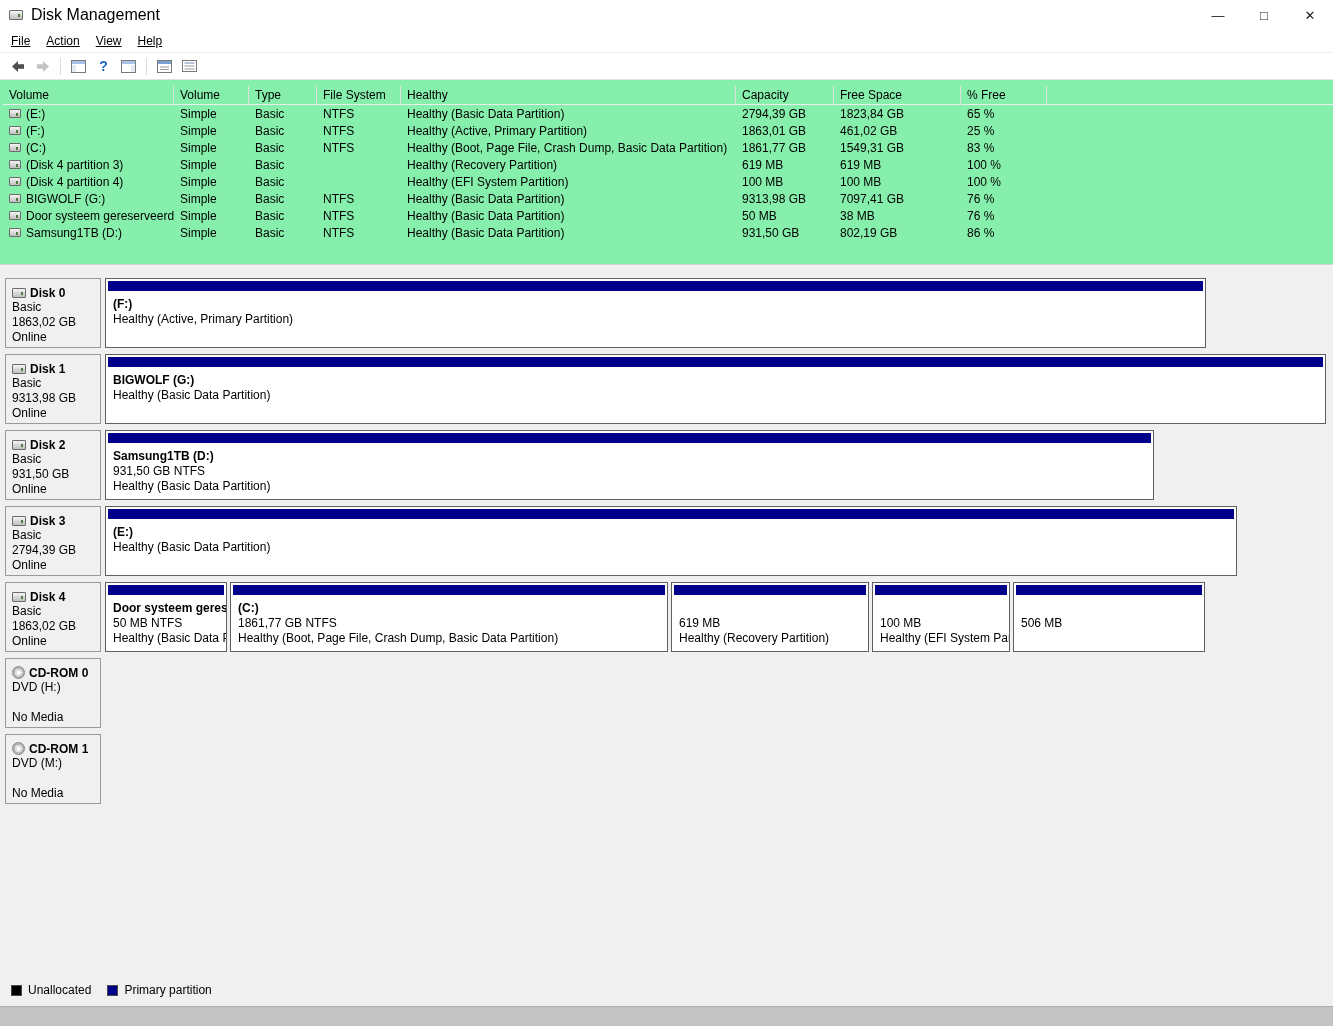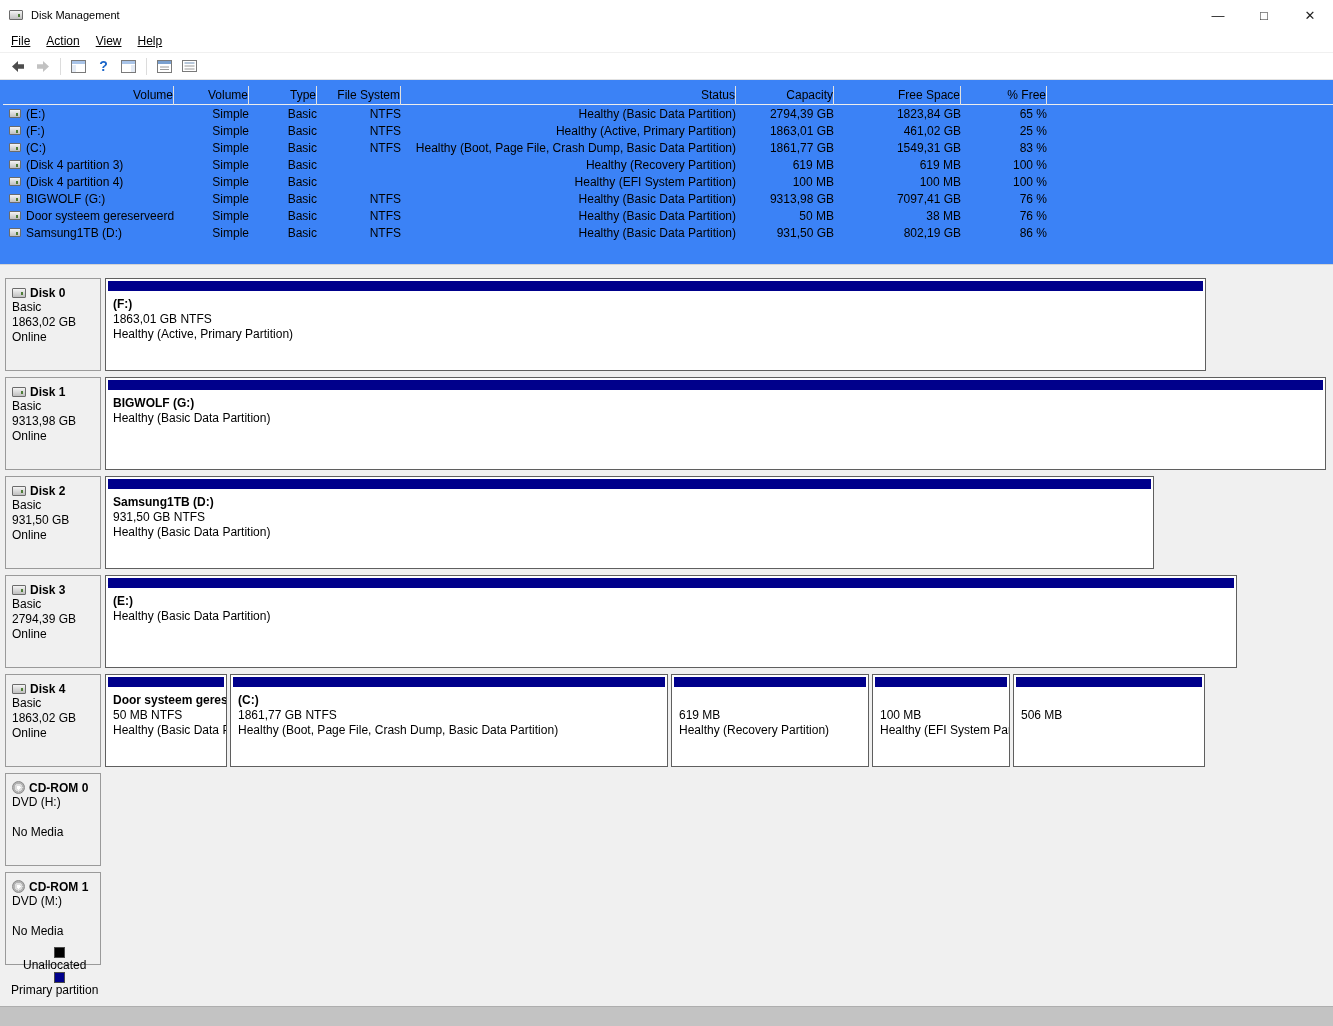--- a/index.html
+++ b/index.html
@@ -8,21 +8,21 @@
     font-family:"Liberation Sans", sans-serif;
     font-size:12px;
     color:#000;
     background:#fff;
     overflow:hidden;
   }
 
   
   .titlebar { height:30px; display:flex; align-items:center; padding-left:9px; background:#fff; }
   .title-icon { margin-right:8px; }
-  .title-text { font-size:11px; }
+  .title-text { font-size:16px; }
   .caption { margin-left:auto; display:flex; height:30px; }
   .cap-btn { width:46px; height:30px; display:flex; align-items:center; justify-content:center; font-size:13px; color:#222; }
 
   
   .menubar { height:22px; display:flex; align-items:center; padding-left:3px; background:#fff; }
   .menu-item { padding:3px 8px;text-decoration:underline; }
 
   
   .toolbar { height:28px; display:flex; align-items:center; padding-left:5px; background:#fff;
              border-top:1px solid #f0f0f0; border-bottom:1px solid #e2e2e2; }
@@ -32,46 +32,46 @@
 
   
   .drive-icon { display:inline-block; width:14px; height:10px; border:1px solid #6b6b6b; border-radius:1px;
                 background:linear-gradient(180deg,#f4f4f4,#bfbfbf); position:relative; flex-shrink:0; }
   .drive-icon::after { content:""; position:absolute; right:2px; top:3px; width:2px; height:3px; background:#4e7d37; }
   .drive-icon.sm { width:12px; height:9px; }
   .cd-icon { display:inline-block; width:13px; height:13px; border-radius:50%; border:1px solid #8a8a8a;
              background:radial-gradient(circle at 50% 50%, #ffffff 0 2px, #dedede 2px 4px, #b3b3b3 4px 7px); flex-shrink:0; }
 
   
-  .volume-pane { height:184px; background:#3b82f6; padding:6px 0 0 3px; overflow:hidden;text-align:right; }
+  .volume-pane { height:184px; background:#86efac; padding:6px 0 0 3px; overflow:hidden; }
   .vheader, .vrow { display:grid; grid-template-columns:171px 75px 68px 84px 335px 98px 127px 86px 1fr; }
   .vheader { height:19px; align-items:center; border-bottom:1px solid #ededed; }
   .vh { height:19px; line-height:18px; padding-left:6px; border-right:1px solid #e0e0e0; white-space:nowrap; overflow:hidden; }
   .vrow { height:17px; align-items:center; }
   .vc { padding-left:6px; white-space:nowrap; overflow:hidden; }
   .vc.c0 { display:flex; align-items:center; gap:5px; }
 
   
   .splitter { height:2px; background:#f0f0f0; border-top:1px solid #d4d4d4; }
 
   
   .graph-pane { height:740px; background:#f0f0f0; padding:12px 0 0 5px; position:relative; overflow:hidden; }
-  .disk-row { display:flex; height:93px; margin-bottom:6px; }
+  .disk-row { display:flex; height:70px; margin-bottom:6px; }
   .disk-label { width:96px; flex-shrink:0; border:1px solid #9a9a9a; background:#f0f0f0;
                 padding:6px 3px 0 6px; margin-right:4px; overflow:hidden; }
   .dl-name { font-weight:bold; display:flex; align-items:center; gap:4px; height:15px; white-space:nowrap; }
   .dl-line { height:15px; line-height:15px; white-space:nowrap; overflow:hidden; }
   .disk-parts { display:flex; gap:3px; }
   .part { border:1px solid #5f5f5f; background:#fff; overflow:hidden; }
   .band { height:10px; margin:2px 2px 0 2px; }
   .pt-title { font-weight:bold; margin:6px 0 0 7px; height:15px; white-space:nowrap; overflow:hidden; }
   .pt-line { margin-left:7px; height:15px; line-height:15px; white-space:nowrap; overflow:hidden; }
 
   
-  .legend { position:absolute; left:11px; bottom:9px; display:flex; align-items:center;flex-direction:column; }
+  .legend { position:absolute; left:11px; bottom:9px; display:flex; align-items:center; }
   .swatch { width:11px; height:11px; border:1px solid #4a4a4a; display:inline-block; margin-right:6px; }
   .legend .lbl { margin-right:16px; }
 
   
   .bottom-strip { height:20px; background:#c3c3c3; border-top:1px solid #aeaeae; }
 </style>
 </head>
 <body>
 
 <div class="titlebar">
@@ -138,21 +138,21 @@
     </svg>
   </div>
 </div>
 
 <div class="volume-pane">
   <div class="vheader">
     <div class="vh">Volume</div>
     <div class="vh">Volume</div>
     <div class="vh">Type</div>
     <div class="vh">File System</div>
-    <div class="vh">Status</div>
+    <div class="vh">Healthy</div>
     <div class="vh">Capacity</div>
     <div class="vh">Free Space</div>
     <div class="vh">% Free</div>
     <div class="vh" style="border-right:none"></div>
   </div>
 
   <div class="vrow">
     <div class="vc c0">
         <span class="drive-icon sm"></span>
         <span>(E:)</span>
@@ -284,21 +284,20 @@
           <b>Disk 0</b>
         </div>
       <div class="dl-line">Basic</div>
       <div class="dl-line">1863,02 GB</div>
       <div class="dl-line">Online</div>
     </div>
     <div class="disk-parts">
       <div class="part" style="width:1101px">
         <div class="band" style="background: rgb(0, 0, 139);"></div>
         <div class="pt-title">(F:)</div>
-        <div class="pt-line">1863,01 GB NTFS</div>
         <div class="pt-line">Healthy (Active, Primary Partition)</div>
       </div>
     </div>
   </div>
 
   <div class="disk-row">
     <div class="disk-label">
       <div class="dl-name">
           <span class="drive-icon"></span>
           <b>Disk 1</b>

